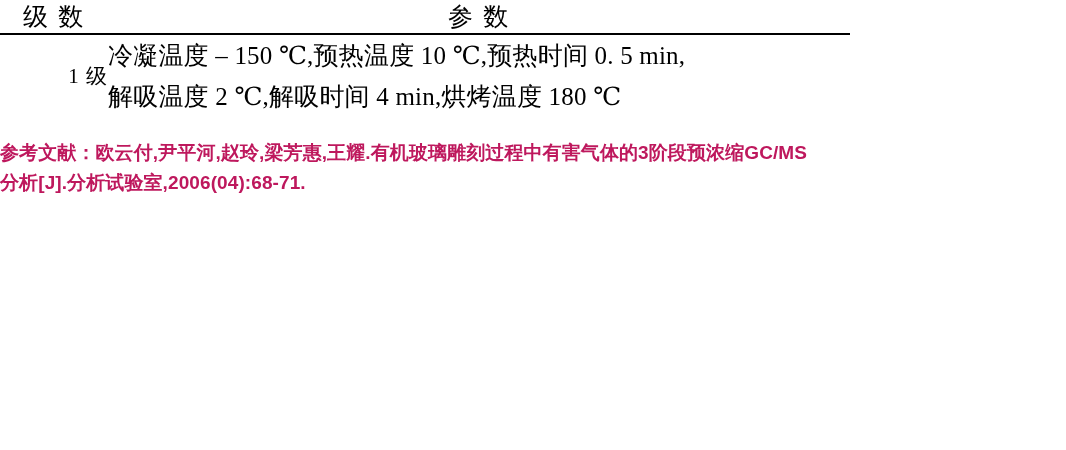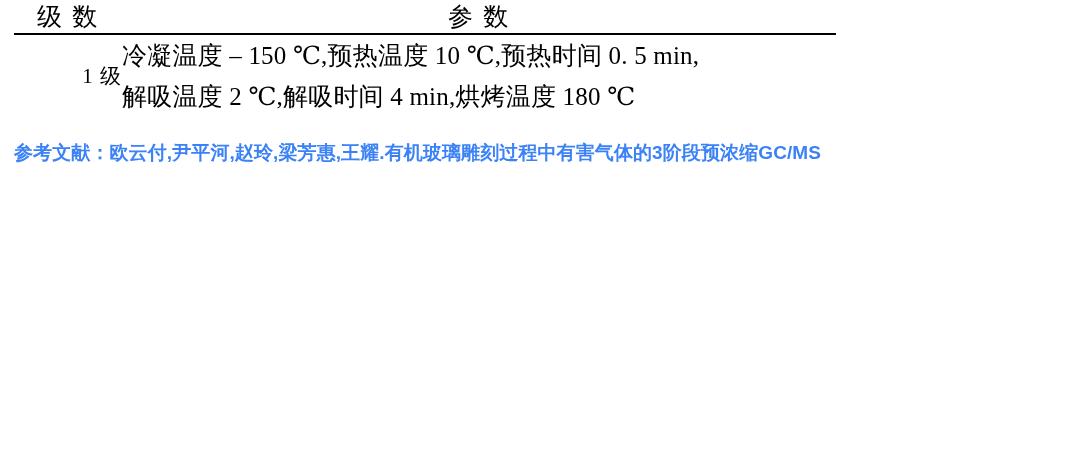--- a/index.html
+++ b/index.html
@@ -12,21 +12,21 @@
     background: #ffffff;
     font-family: "Liberation Serif", "DejaVu Serif", serif;
     color: #000000;
     overflow: hidden;
   }
   .page {
     position: relative;
     width: 850px;
     height: 450px;
     box-sizing: border-box;
-    padding: 0 14px;
+    padding: 0 0;
   }
   table.param-table {
     width: 100%;
     border-collapse: collapse;
     table-layout: fixed;
   }
   table.param-table td, table.param-table th {
     padding: 0;
     vertical-align: middle;
   }
@@ -60,21 +60,21 @@
   }
   .param-line { white-space: nowrap; }
   .row-spacer td { height: 6px; }
   .ref {
     margin-top: 14px;
     font-family: "Liberation Sans", "DejaVu Sans", sans-serif;
     font-weight: bold;
     font-size: 19px;
     line-height: 1.62;
     letter-spacing: 0.1px;
-    color: #3b82f6;
+    color: #be185d;
   }
 </style>
 </head>
 <body>
 
 <div class="page">
 
   <table class="param-table">
     <colgroup>
       <col class="col-level">
@@ -94,15 +94,16 @@
       </tr>
       <tr class="row-spacer">
           <td></td>
           <td></td>
         </tr>
     </tbody>
   </table>
 
   <div class="ref">
     <div>参考文献：欧云付,尹平河,赵玲,梁芳惠,王耀.有机玻璃雕刻过程中有害气体的3阶段预浓缩GC/MS</div>
+    <div>分析[J].分析试验室,2006(04):68-71.</div>
   </div>
 
 </div>
 
 </body></html>

